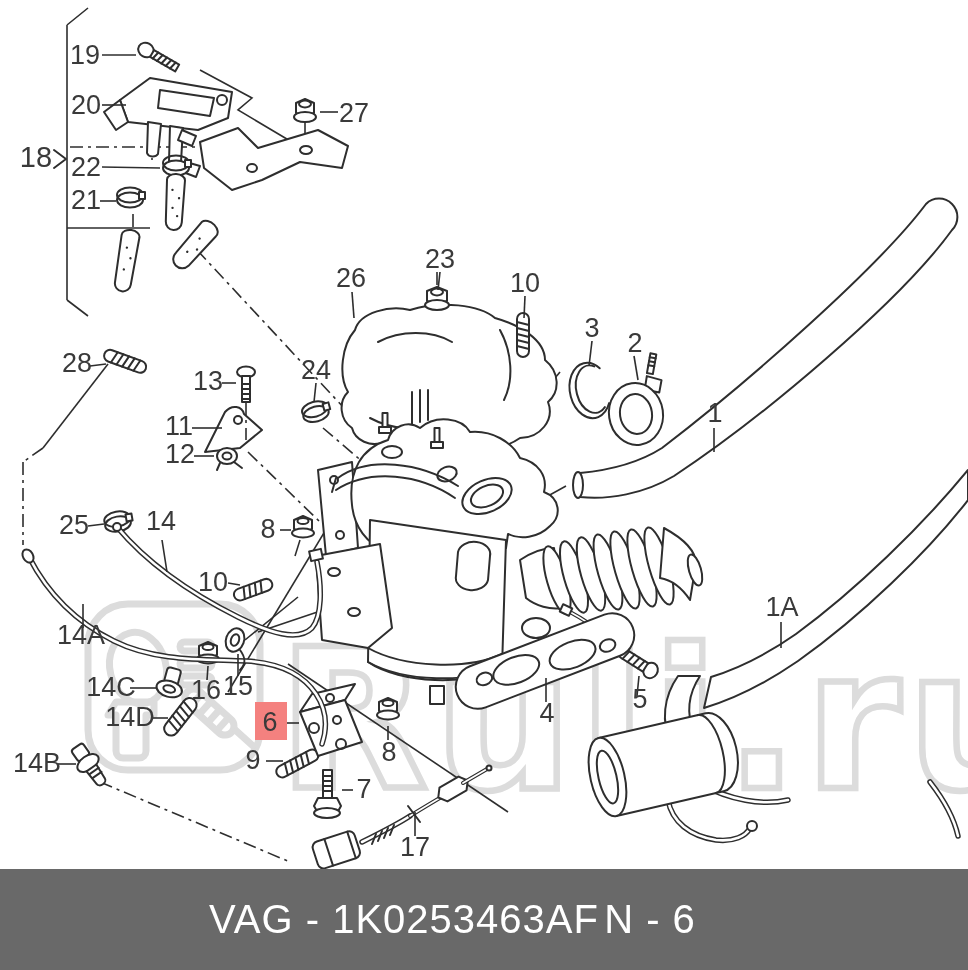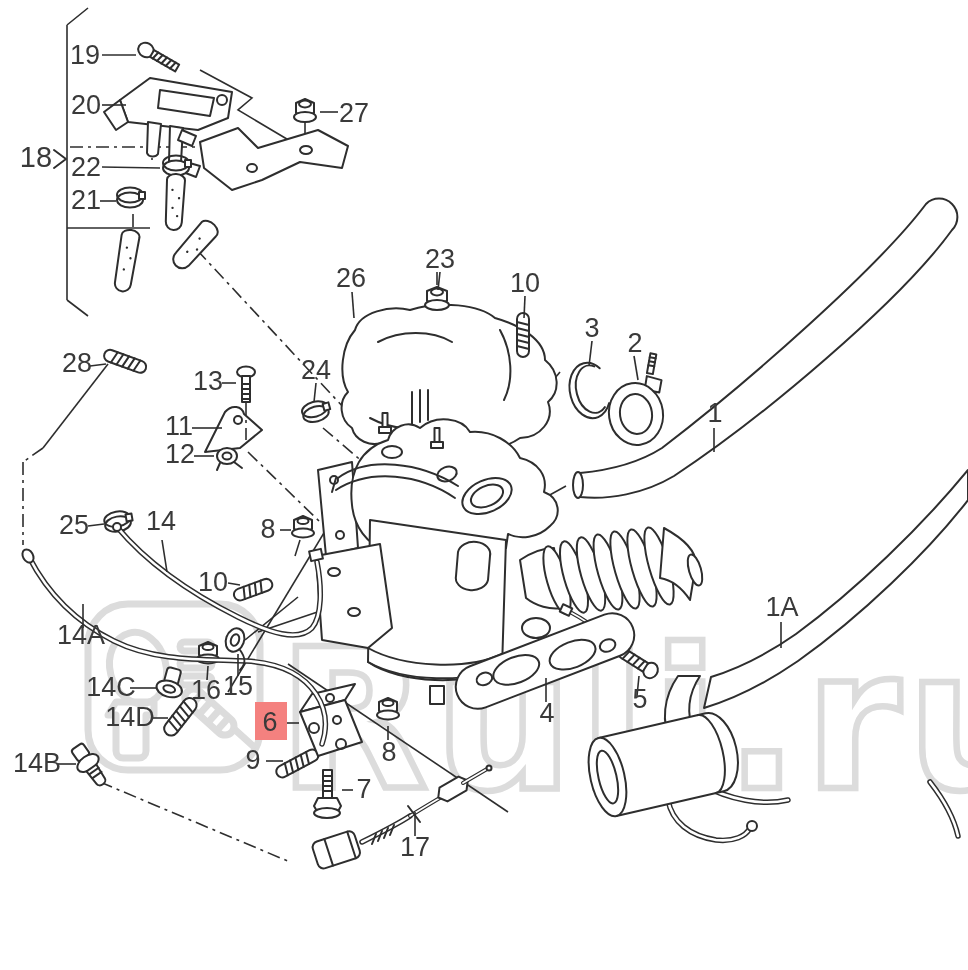--- a/index.html
+++ b/index.html
@@ -454,13 +454,17 @@
     <text class="lbl" x="364" y="798">7</text>
     <text class="lbl" x="389" y="761">8</text>
     <text class="lbl" x="415" y="856">17</text>
     <text class="lbl" x="547" y="722">4</text>
     <text class="lbl" x="640" y="708">5</text>
     <text class="lbl" x="37" y="772">14B</text>
     <text class="lbl" x="782" y="616">1A</text>
   </g>
 </svg>
 
+  <div class="footer">
+    <span class="code">VAG - 1K0253463AF</span>
+    <span class="ref">N - 6</span>
+  </div>
 </div>
 
 </body></html>

